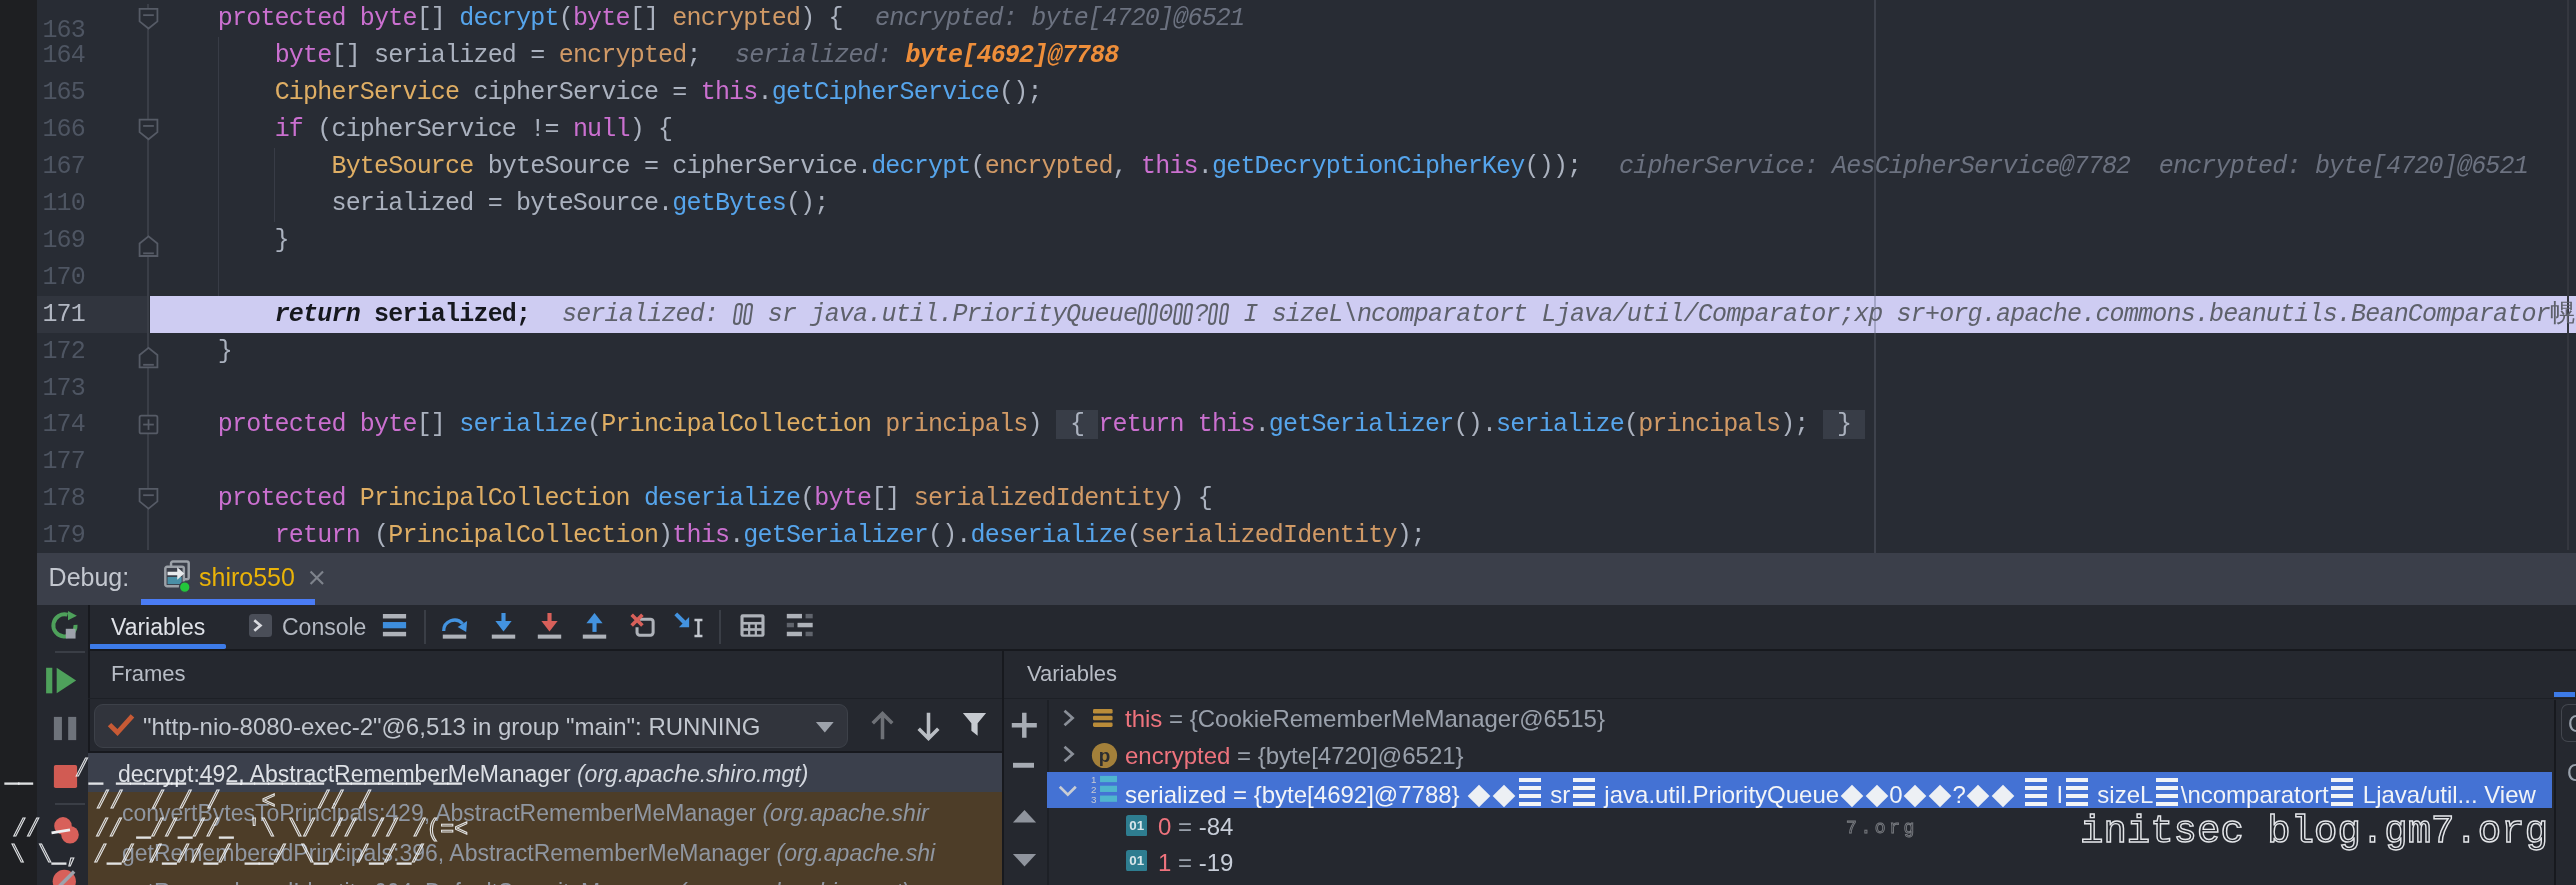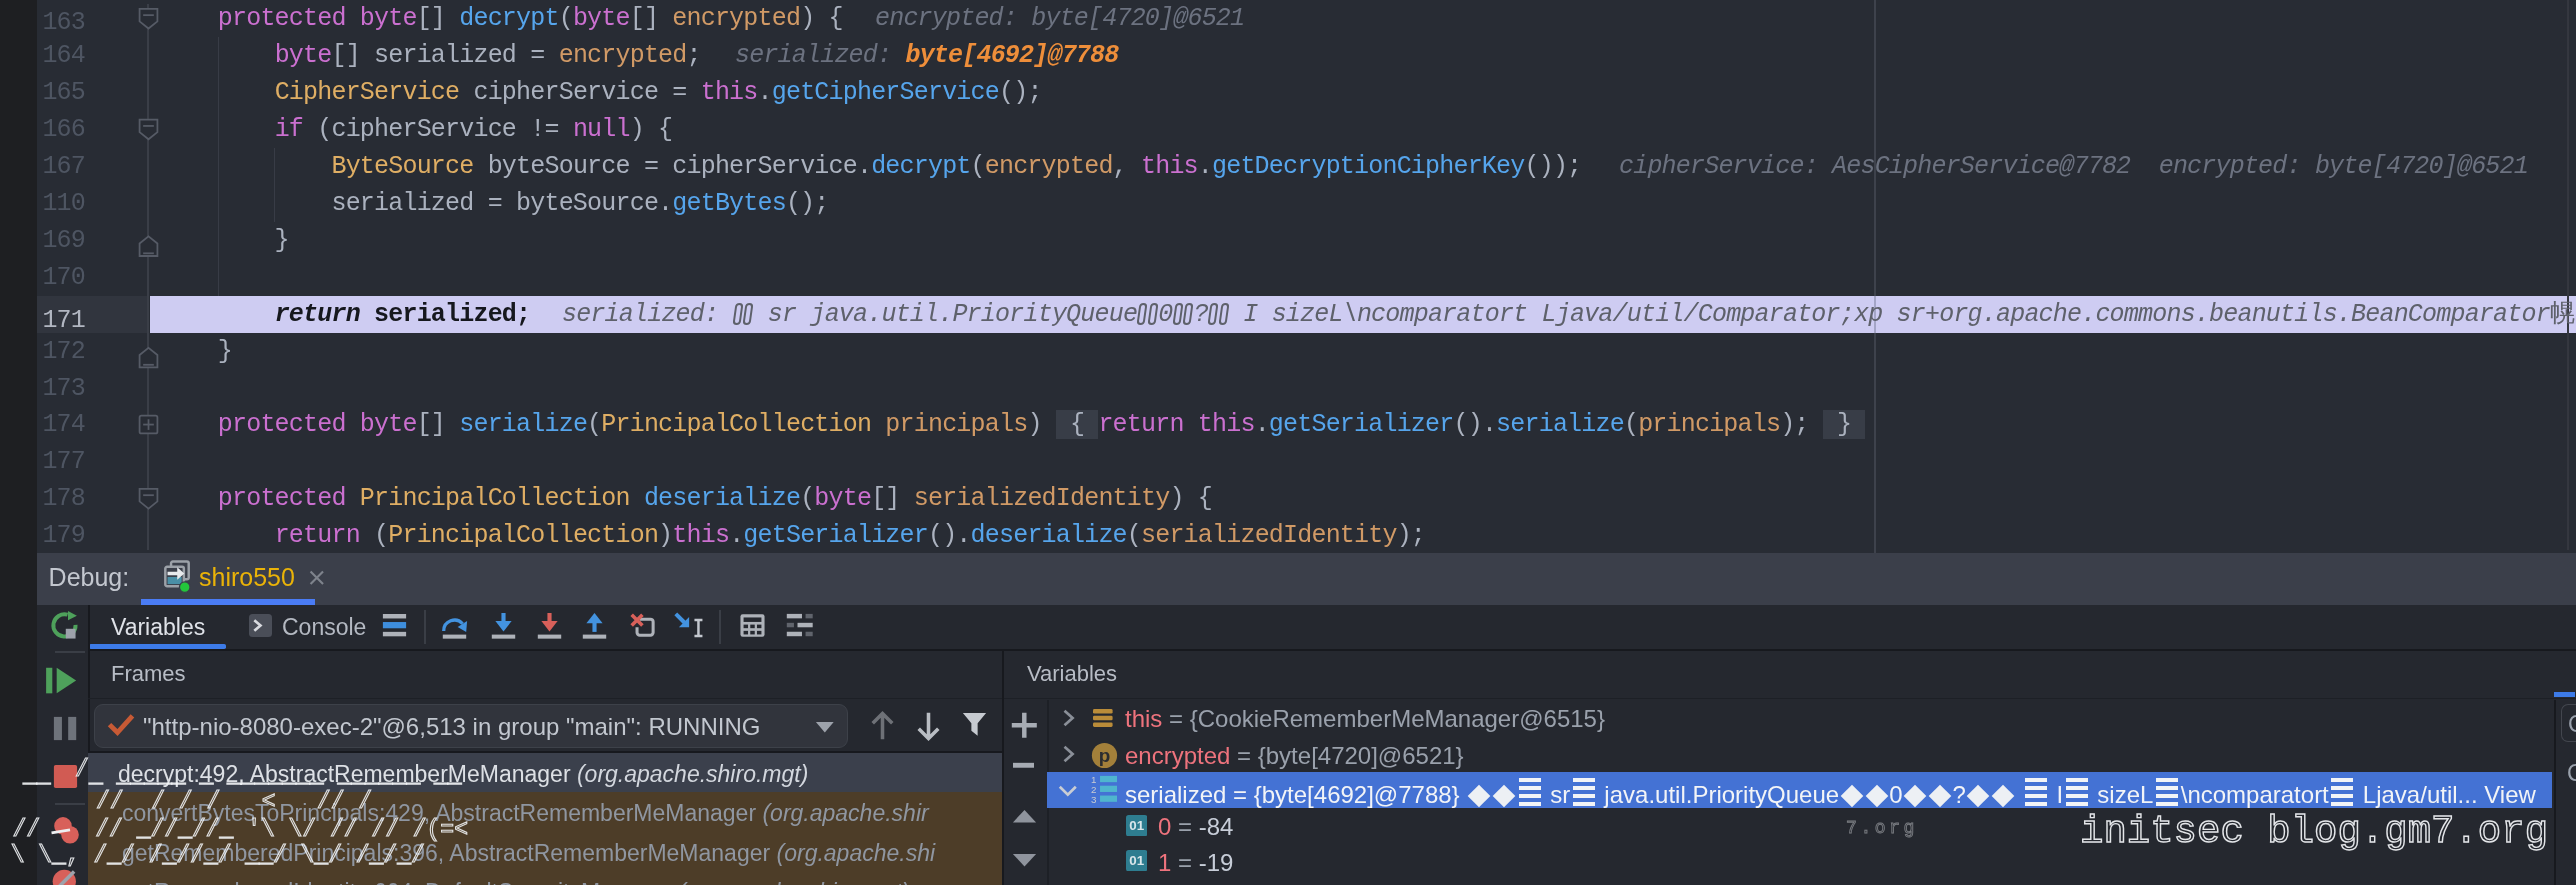--- a/index.html
+++ b/index.html
@@ -67,29 +67,29 @@
       <line x1="8" y1="17" x2="20" y2="17"></line>
       <line x1="8" y1="141.2" x2="20" y2="141.2"></line>
       <line x1="8" y1="284" x2="20" y2="284"></line>
       <line x1="8" y1="409" x2="20" y2="409"></line>
       <line x1="8" y1="476" x2="20" y2="476"></line>
       <line x1="14" y1="470" x2="14" y2="482"></line>
       <line x1="8" y1="555.2" x2="20" y2="555.2"></line>
     </g>
   </svg>
 
-  <div class="ln" style="top:4px;">163</div>
+  <div class="ln" style="top:12px;">163</div>
   <div class="ln" style="top:37px;">164</div>
   <div class="ln" style="top:74px;">165</div>
   <div class="ln" style="top:111px;">166</div>
   <div class="ln" style="top:148px;">167</div>
   <div class="ln" style="top:185px;">110</div>
   <div class="ln" style="top:222px;">169</div>
   <div class="ln" style="top:259px;">170</div>
-  <div class="ln" style="top:296px;color:#B2B7C2;margin-top:6px;">171</div>
+  <div class="ln" style="top:296px;color:#B2B7C2;">171</div>
   <div class="ln" style="top:333px;">172</div>
   <div class="ln" style="top:370px;">173</div>
   <div class="ln" style="top:406px;">174</div>
   <div class="ln" style="top:443px;">177</div>
   <div class="ln" style="top:480px;">178</div>
   <div class="ln" style="top:517px;">179</div>
 
   <div class="cl" style="top:0;">    <span class="k">protected</span> <span class="k">byte</span>[] <span class="f">decrypt</span>(<span class="k">byte</span>[] <span class="a">encrypted</span>) {</div>
   <div class="hint" style="top:0;left:875px;">encrypted: byte[4720]@6521</div>
   <div class="cl" style="top:37px;">        <span class="k">byte</span>[] serialized = <span class="a">encrypted</span>;</div>
@@ -316,20 +316,20 @@
   <div class="abs uit" style="left:1121px;top:244px;font-size:24px;"><span style="color:#EE737D;">1</span><span style="color:#9AA1AC;"> = </span><span style="color:#C7CDD8;">-19</span></div>
 
   <div class="sep" style="left:2517px;top:95px;width:1.8px;height:186px;"></div>
   <div class="abs" style="left:2517px;top:87px;width:21.4px;height:4.5px;background:#3D7BE8;"></div>
   <div class="abs" style="left:2524px;top:99px;width:18px;height:38px;border:1.8px solid #43464E;border-radius:7.1px 0 0 7.1px;border-right:none;"></div>
   <div class="abs uit" style="left:2531px;top:106px;font-size:23px;color:#9AA1AC;">G</div>
   <div class="abs uit" style="left:2530px;top:155px;font-size:23px;color:#9AA1AC;">C</div>
 </div>
 
 <div class="wm" style="left:75px;top:757px;font-size:23px;-webkit-text-stroke:1.1px rgba(242,244,246,0.9);">/</div>
-<div class="wm" style="left:23px;top:763px;font-size:23px;-webkit-text-stroke:1.1px rgba(242,244,246,0.9);">__</div>
+<div class="wm" style="left:5px;top:763px;font-size:23px;-webkit-text-stroke:1.1px rgba(242,244,246,0.9);">__</div>
 <div class="wm" style="left:89px;top:763px;font-size:23px;-webkit-text-stroke:1.1px rgba(242,244,246,0.9);">_ _____ _ _______ ______ __</div>
 <div class="wm" style="left:96px;top:789px;font-size:23px;-webkit-text-stroke:1.1px rgba(242,244,246,0.9);">//  / / /   &lt;   // /</div>
 <div class="wm" style="left:12.5px;top:817px;font-size:23px;-webkit-text-stroke:1.1px rgba(242,244,246,0.9);">//    // _//_//_ '\ \/ // // /(=&lt;</div>
 <div class="wm" style="left:10.7px;top:843px;font-size:23px;-webkit-text-stroke:1.1px rgba(242,244,246,0.9);">\ \_, /_/ /_//_/ __/ \_/ /_/_/</div>
 <div class="wm" style="left:2080px;top:810px;font-size:39px;-webkit-text-stroke:1.4px rgba(238,240,243,0.95);">initsec blog.gm7.org</div>
 <div class="wm" style="left:1846px;top:818px;font-size:18px;letter-spacing:3.6px;opacity:0.45;-webkit-text-stroke:0.9px rgba(240,242,245,0.9);">7.org</div>
 
 
 </body></html>

